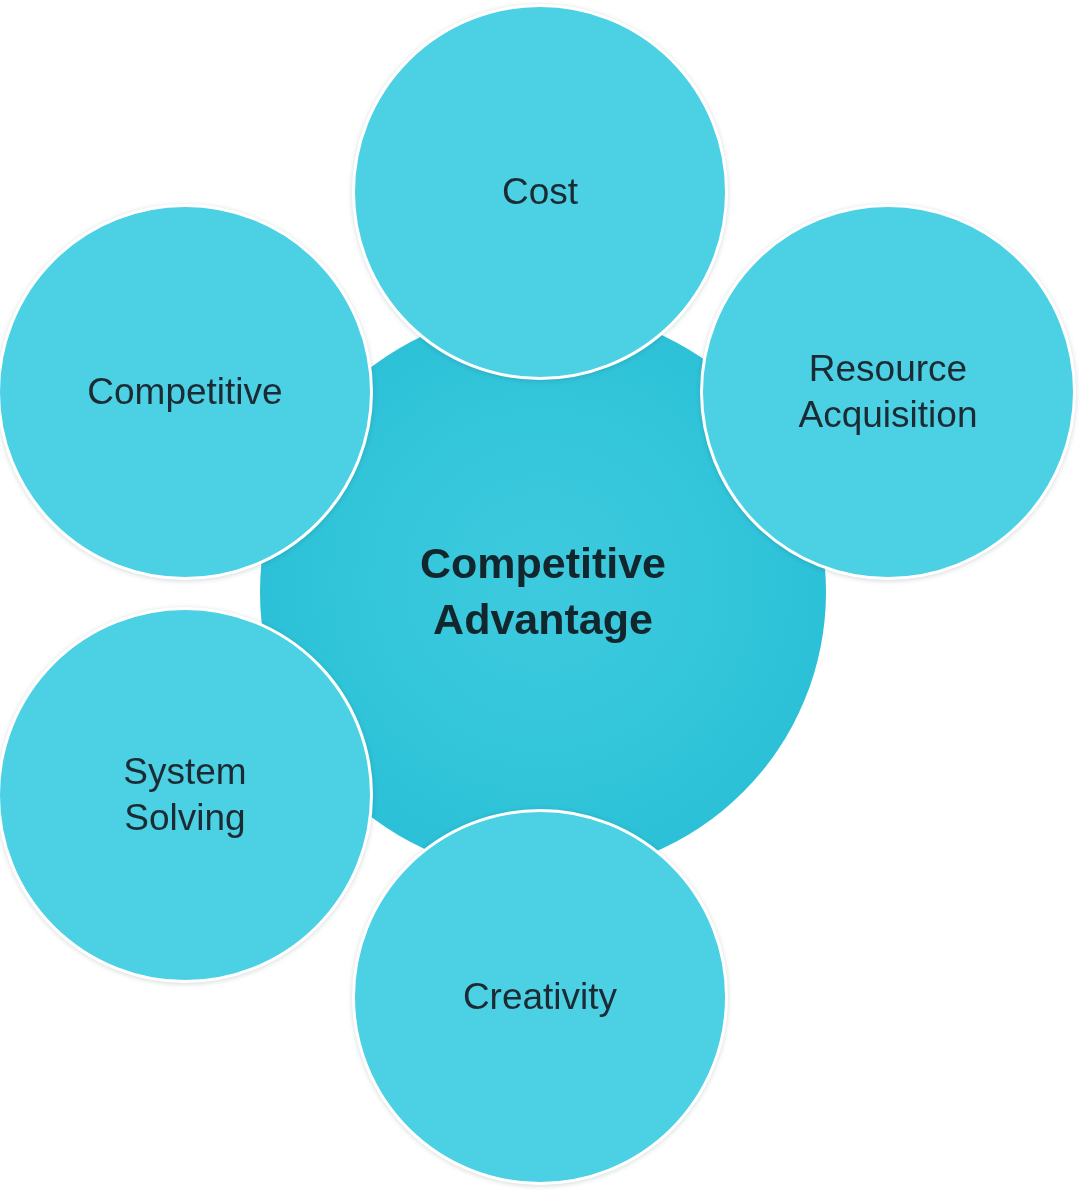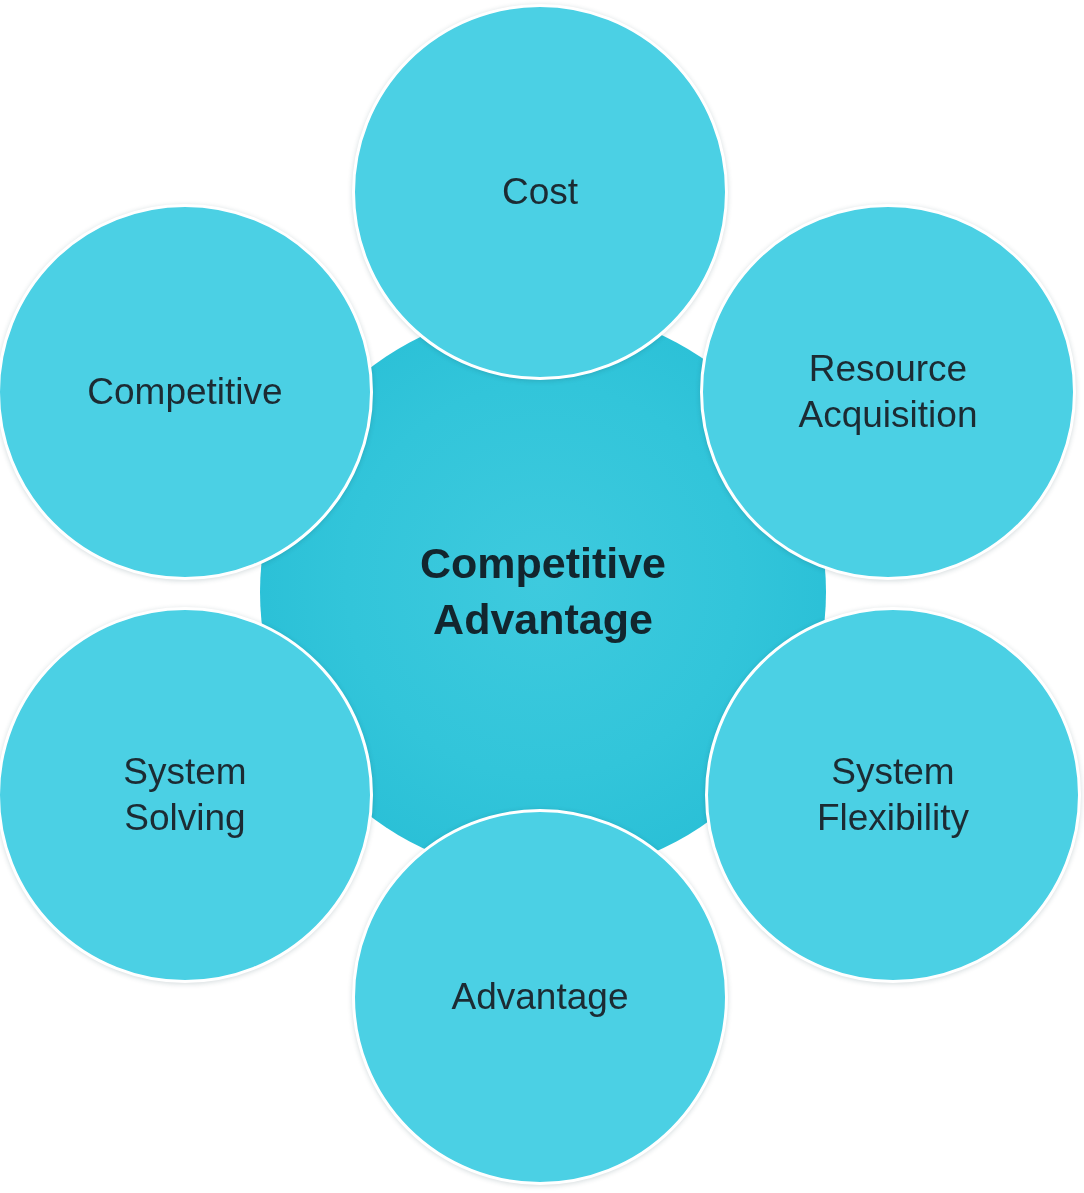--- a/index.html
+++ b/index.html
@@ -86,26 +86,23 @@
   <div class="center-circle"></div>
 
   <div class="node node-cost">
     <div class="node-label">Cost</div>
   </div>
 
   <div class="node node-resource">
     <div class="node-label">Resource Acquisition</div>
   </div>
 
-  <div class="node node-system">
-    <div class="node-label">System Flexibility</div>
-  </div>
 
   <div class="node node-marketing">
-    <div class="node-label">Advantage</div>
+    <div class="node-label">Creativity</div>
   </div>
 
   <div class="node node-problem">
     <div class="node-label">System Solving</div>
   </div>
 
   <div class="node node-creativity">
     <div class="node-label">Competitive</div>
   </div>
 

